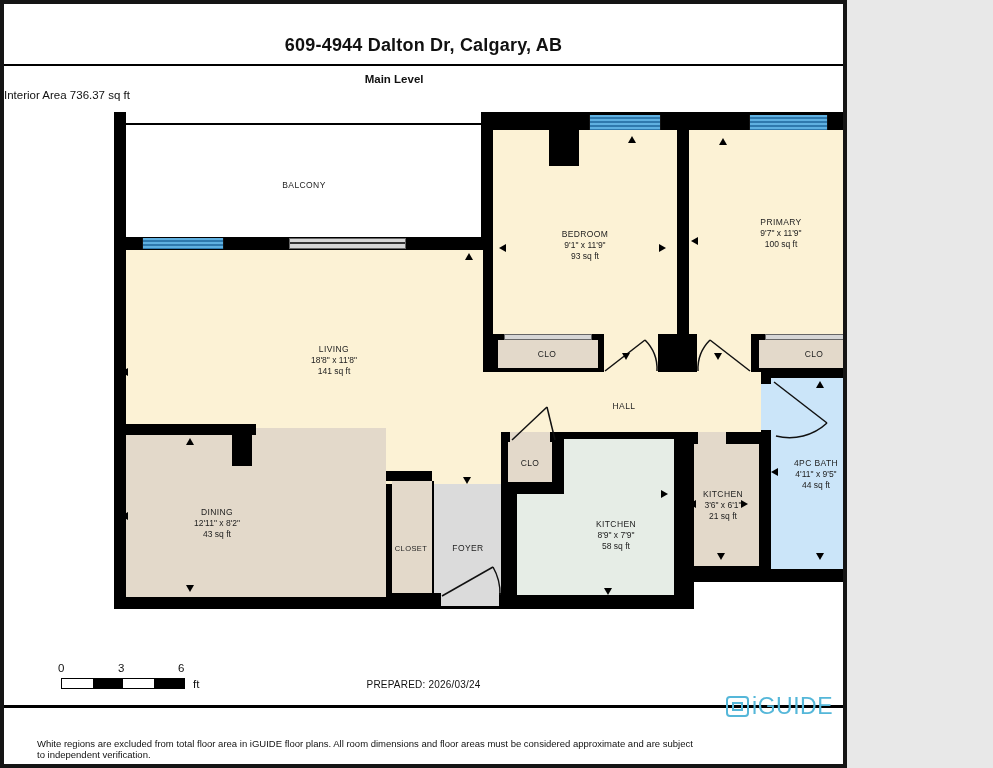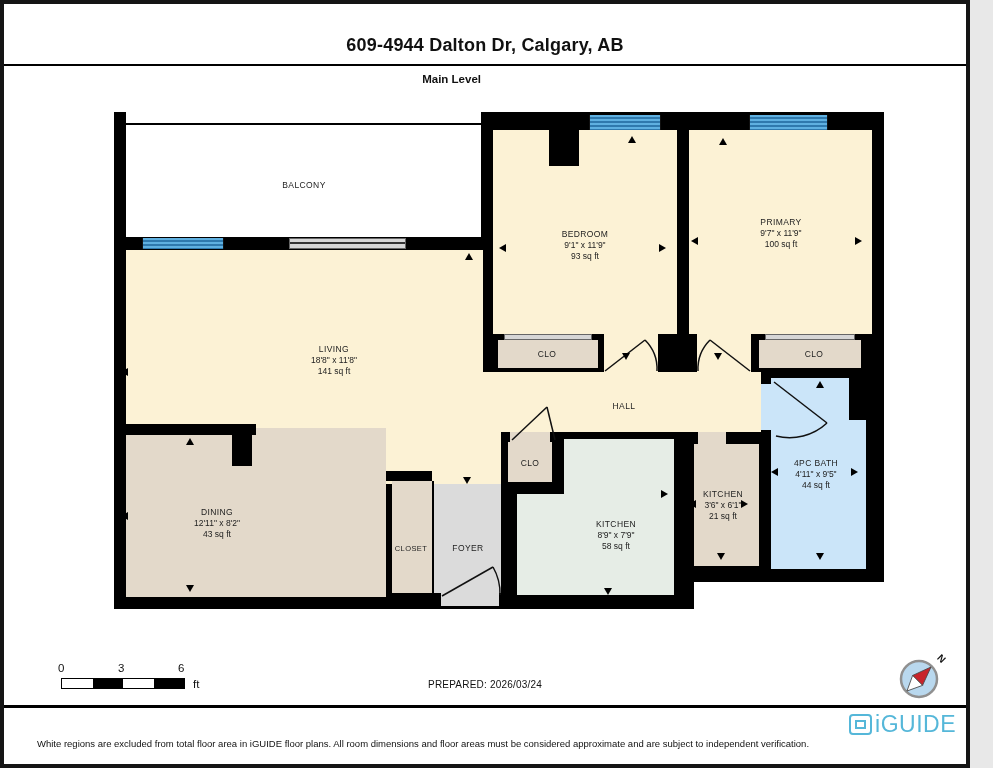--- a/index.html
+++ b/index.html
@@ -1,21 +1,21 @@
 <!DOCTYPE html>
 <html><head>
 <meta charset="utf-8">
 <style>
   html,body{margin:0;padding:0;background:#e8e8e8;}
-  #page{position:relative;width:970px;height:768px;background:#fff;border:4px solid #151515;
+  #page{position:relative;width:847px;height:768px;background:#fff;border:4px solid #151515;
         box-sizing:border-box;overflow:hidden;font-family:"Liberation Sans",sans-serif;color:#111;}
   
   #title{position:absolute;top:31px;left:0;right:0;text-align:center;font-size:18px;font-weight:bold;letter-spacing:.2px;}
   #hdr-rule{position:absolute;top:60px;left:0;right:0;height:2px;background:#000;}
-  #arearow{position:absolute;top:67px;left:0;right:0;display:flex;font-size:11.5px;}
+  #arearow{position:absolute;top:67px;left:0;right:0;display:flex;font-size:11.5px;flex-direction:column;}
   #arearow .lv{width:50%;text-align:right;padding-right:8px;font-weight:bold;line-height:16px;}
   #arearow .ar{width:50%;text-align:left;line-height:16px;}
   
   .r{position:absolute;}
   .wl{background:#000;}
   .cream{background:#fcf2d5;}
   .tan{background:#e3d9ca;}
   .kit{background:#e6ede6;}
   .foy{background:#dbdbdb;}
   .bth{background:#cbe5f9;}
@@ -36,38 +36,39 @@
   #scalebar{position:absolute;left:55px;top:658px;width:210px;height:34px;font-size:11.5px;}
   #scalebar .tick{position:absolute;top:0;}
   #sb-box{position:absolute;left:2px;top:16px;width:122px;height:9px;border:1.5px solid #000;display:flex;}
   #sb-box span{flex:1;}
   .sbw{background:#fff;}.sbb{background:#000;}
   #sb-unit{position:absolute;left:134px;top:16px;}
   
   #prepared{position:absolute;left:0;right:0;top:675px;text-align:center;font-size:10px;letter-spacing:.2px;}
   #ftr-rule{position:absolute;top:701px;left:0;right:0;height:3px;background:#000;}
   #disclaimer{position:absolute;top:711px;left:33px;right:150px;font-size:9.5px;margin-top:23px;}
-  #logo{position:absolute;top:707px;right:10px;display:flex;align-items:center;gap:3px;color:#55b7d9;}
+  #logo{position:absolute;top:689px;right:10px;display:flex;align-items:center;gap:3px;color:#55b7d9;}
   #logo .box{width:19px;height:17px;border:2.5px solid #55b7d9;border-radius:4px;position:relative;}
   #logo .box i{position:absolute;left:4px;top:4px;width:7px;height:5px;border:2px solid #55b7d9;}
   #logo .txt{font-size:23px;letter-spacing:.5px;}
   #compass{position:absolute;left:891px;top:648px;width:60px;height:52px;}
   #compass .n{position:absolute;left:43px;top:1px;font-size:10px;font-weight:bold;transform:rotate(45deg);color:#111;}
   svg.overlay{position:absolute;left:0;top:0;pointer-events:none;}
 </style>
 </head>
 <body>
 
 <div id="page">
 
   <div id="title">609-4944 Dalton Dr, Calgary, AB</div>
   <div id="hdr-rule"></div>
   <div id="arearow">
     <div class="lv">Main Level</div>
     <div class="ar">
+      <div>Interior Area 736.37 sq ft</div>
     </div>
   </div>
 
   <div class="r wl" style="left:477px;top:108px;width:403px;height:262px;"></div>
   <div class="r wl" style="left:110px;top:233px;width:770px;height:345px;"></div>
   <div class="r wl" style="left:110px;top:420px;width:580px;height:185px;"></div>
   <div class="r wl" style="left:110px;top:108px;width:12px;height:137px;"></div>
   <div class="r wl" style="left:110px;top:119px;width:367px;height:2px;"></div>
   <div class="r wl" style="left:228px;top:119px;width:18px;height:43px;"></div>
 

